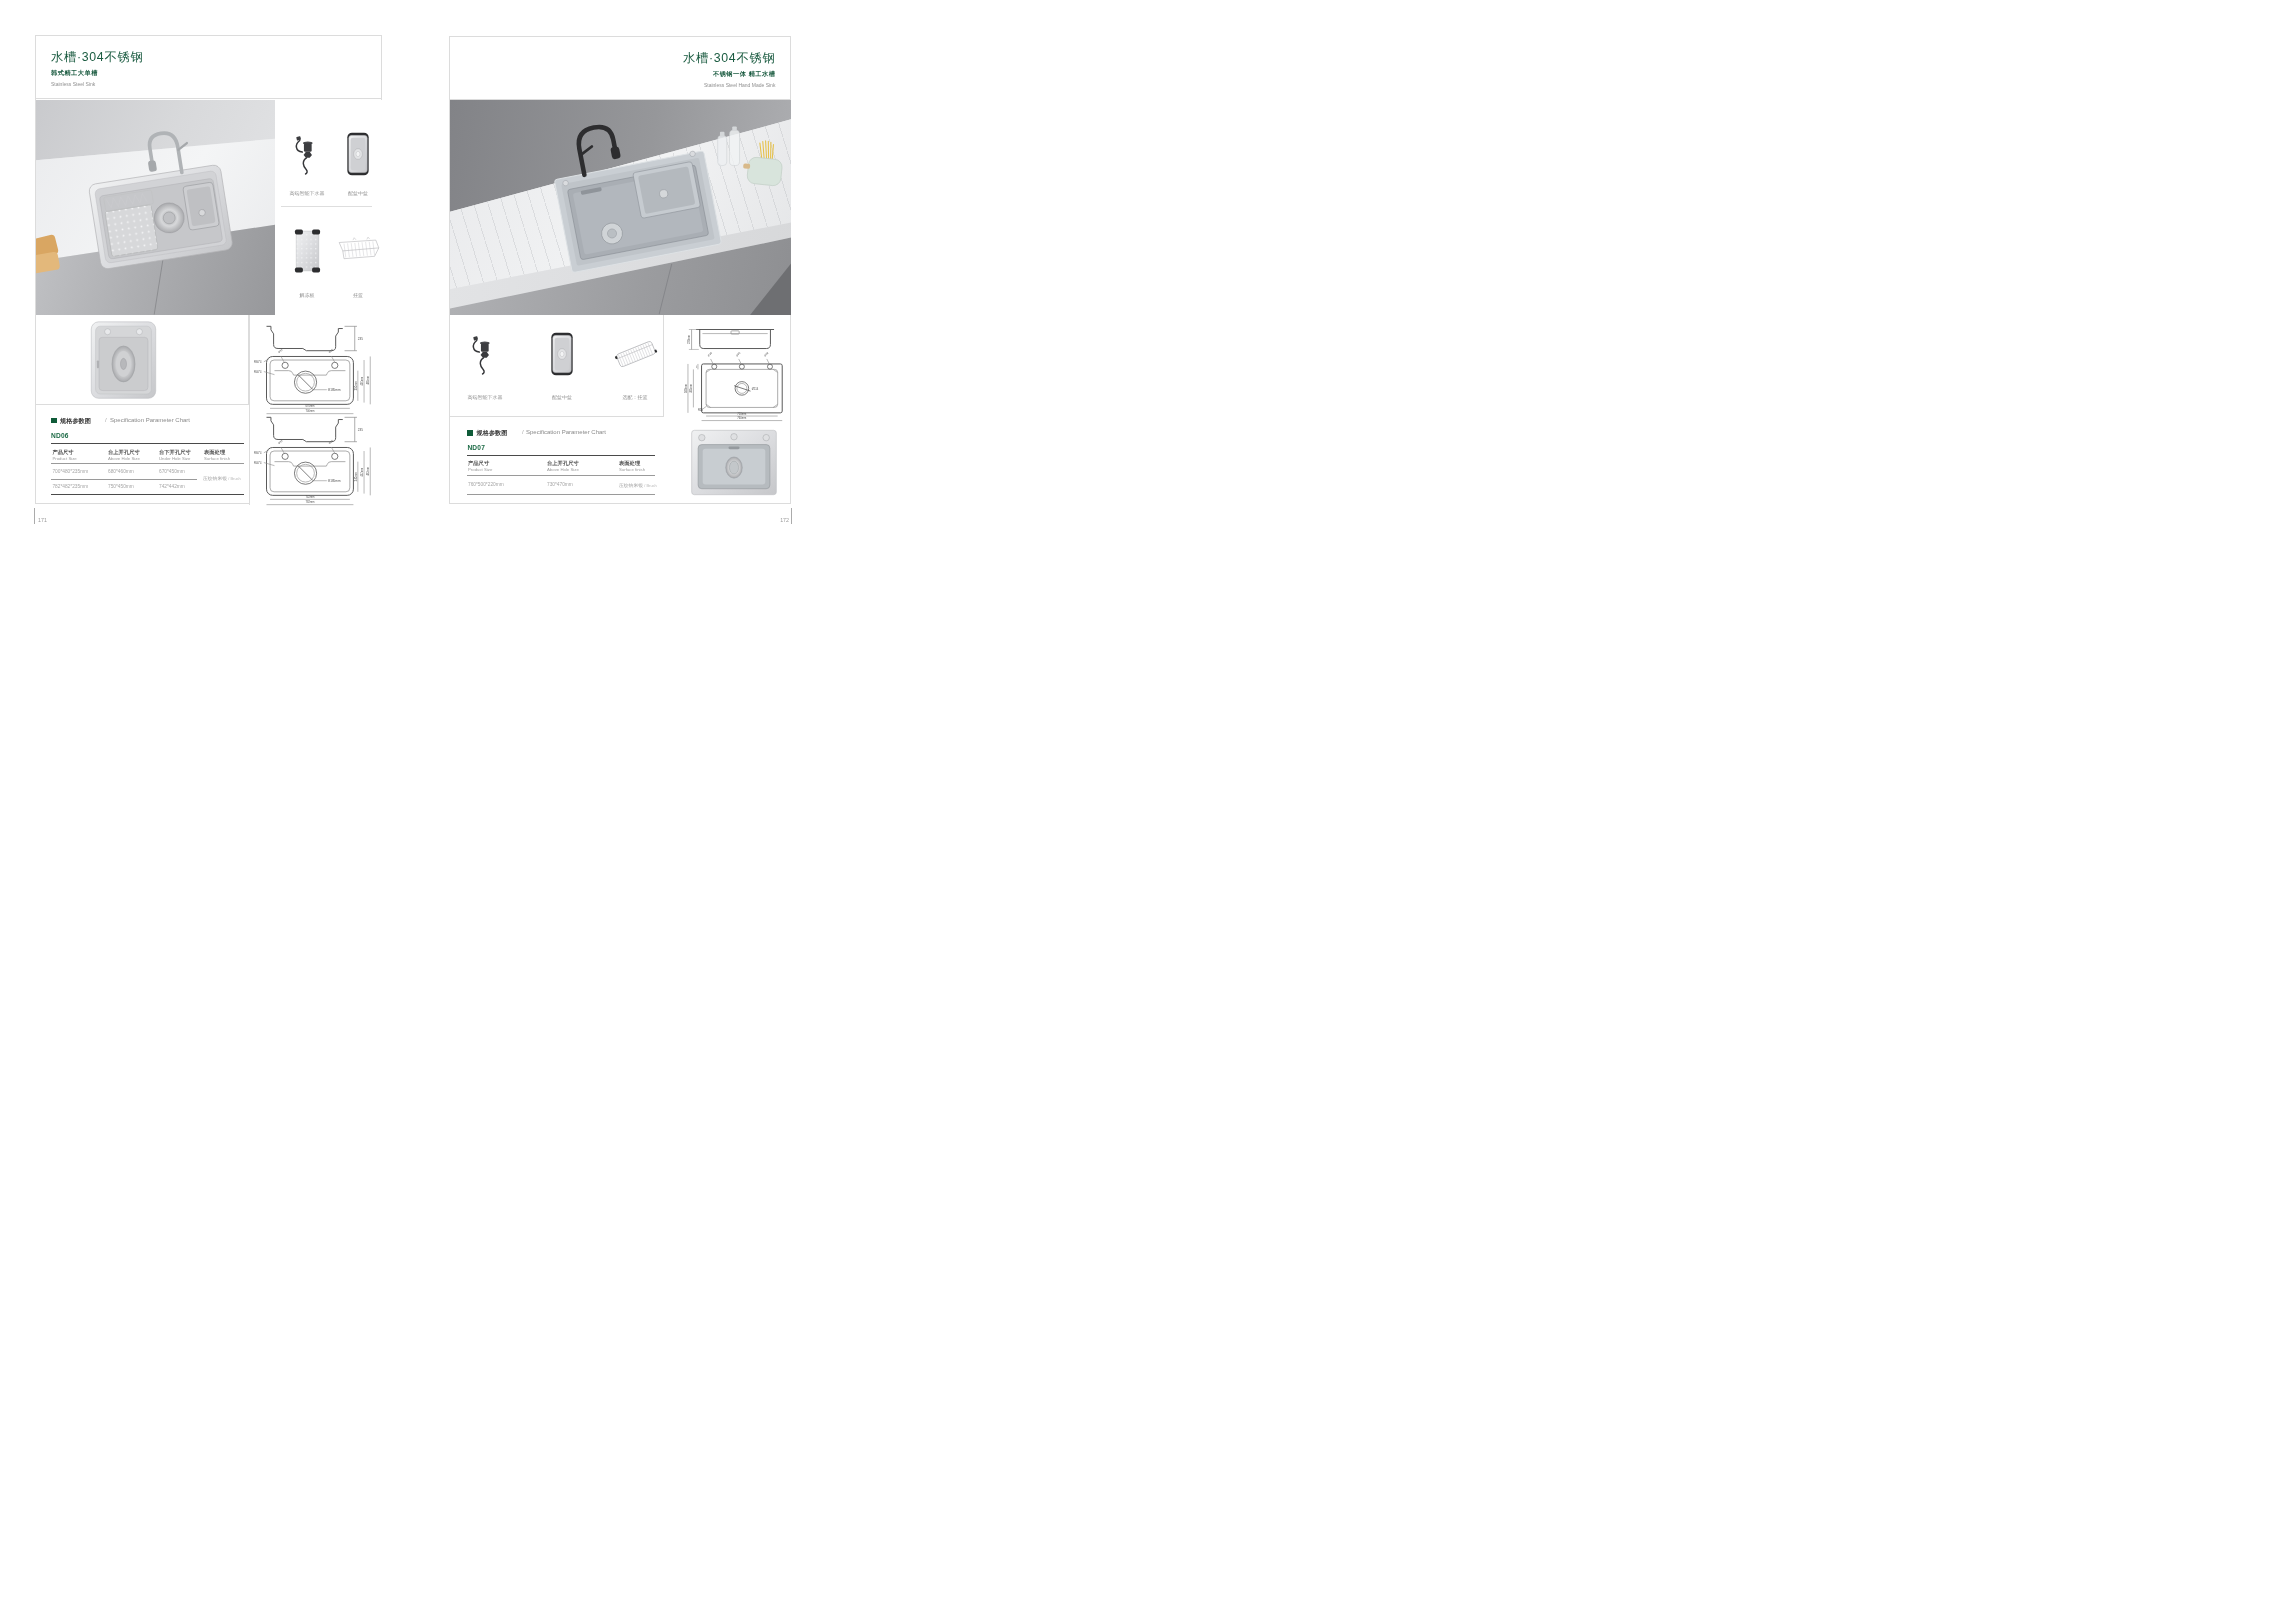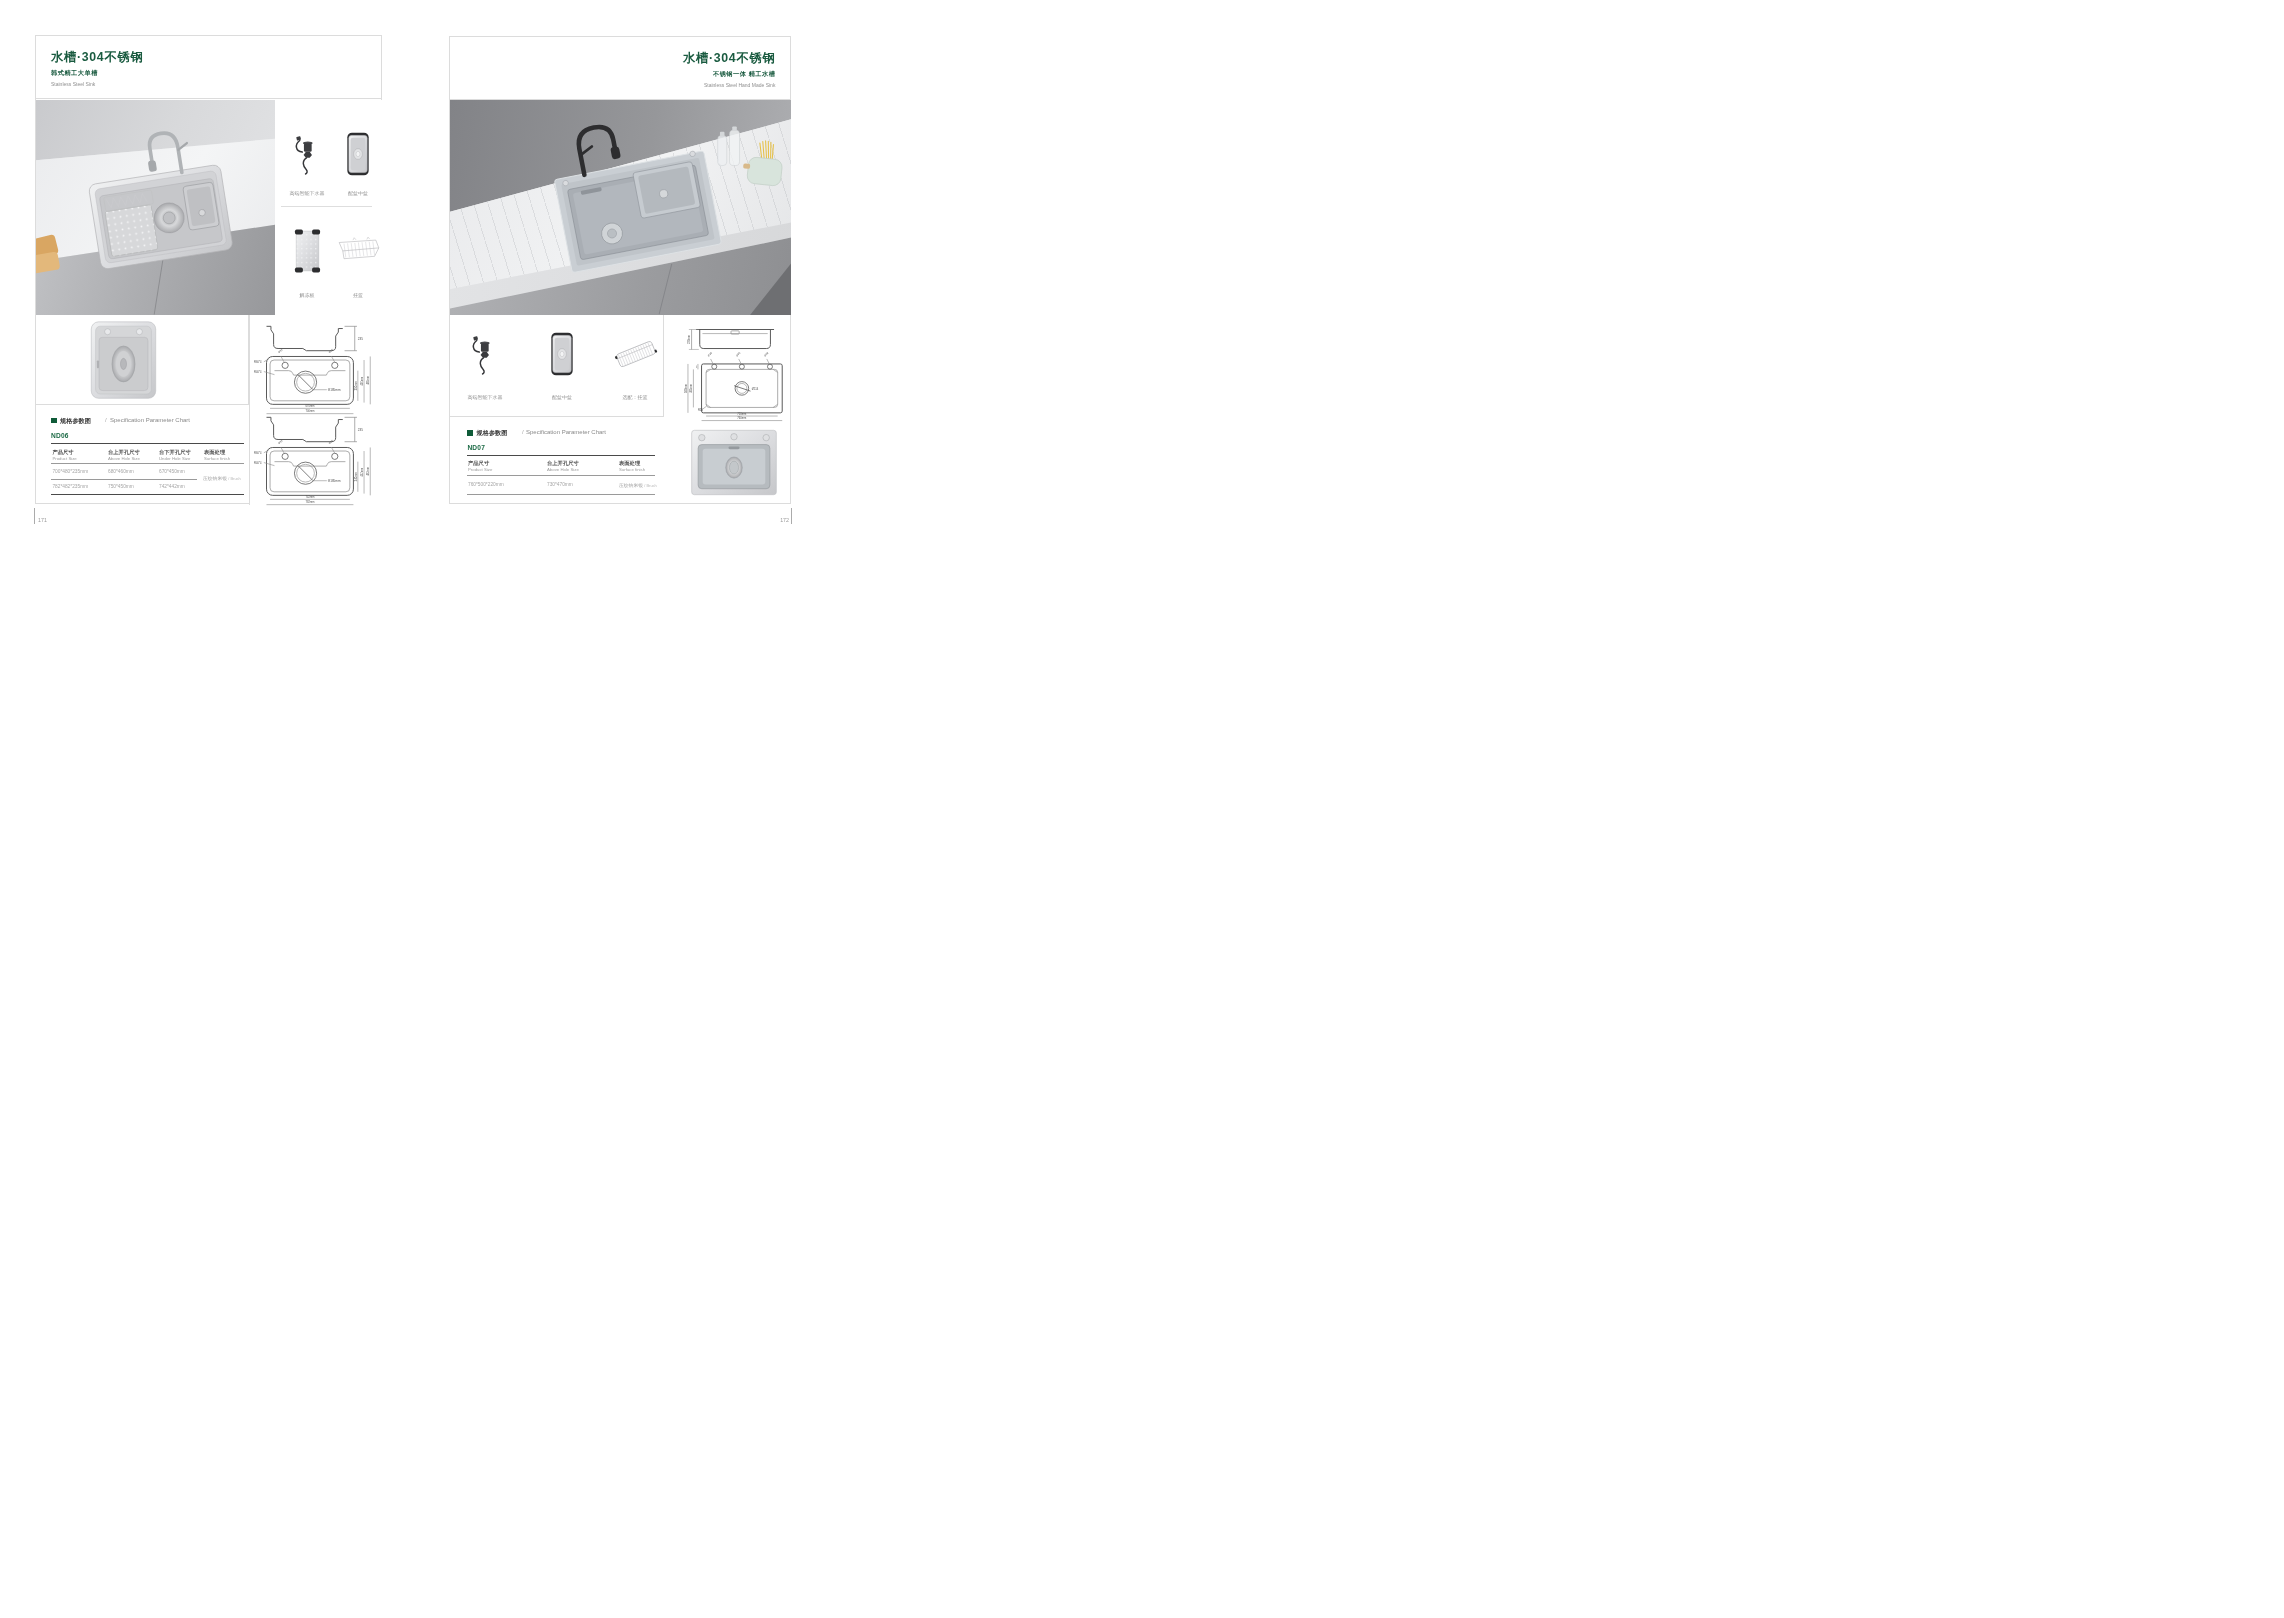--- a/index.html
+++ b/index.html
@@ -3,21 +3,21 @@
 <meta charset="utf-8">
 <style>
   * { margin:0; padding:0; box-sizing:border-box; }
   body { background:#fff; font-family:"Liberation Sans", sans-serif; }
   .page { position:relative; width:827px; height:539px; background:#fff; overflow:hidden; }
   .card { position:absolute; background:#fff; border:0.5px solid #dcdcdc; }
   #card-left  { left:35px;  top:35px; width:347px; height:469px; }
   #card-right { left:449px; top:36px; width:342px; height:468px; }
 
   .hdr { position:absolute; left:0; right:0; top:0; height:63px; border-bottom:0.5px solid #dcdcdc; background:#fff; }
-  .title    { position:absolute; top:12.8px; font-size:12.3px; font-weight:700; color:#1a5b40; letter-spacing:0.7px; white-space:nowrap; }
+  .title    { position:absolute; top:12.8px; font-size:12.3px; font-weight:400; color:#1a5b40; letter-spacing:0.7px; white-space:nowrap; }
   .subtitle { position:absolute; top:33px; font-size:6.2px; font-weight:600; color:#1a5b40; letter-spacing:0.5px; white-space:nowrap; }
   .sub-en   { position:absolute; top:45px; font-size:5px; color:#8f8f8f; white-space:nowrap; }
   .al { left:15px; } .ar { right:14.6px; text-align:right; }
 
   .photo { position:absolute; overflow:hidden; }
   #photo-left  { left:0; top:64px; width:239px; height:215px; background:#e4e5e7; }
   #photo-right { left:0; top:63px; width:341px; height:215px; background:#e7e8ea; }
   .layer { position:absolute; inset:0; }
 
   

